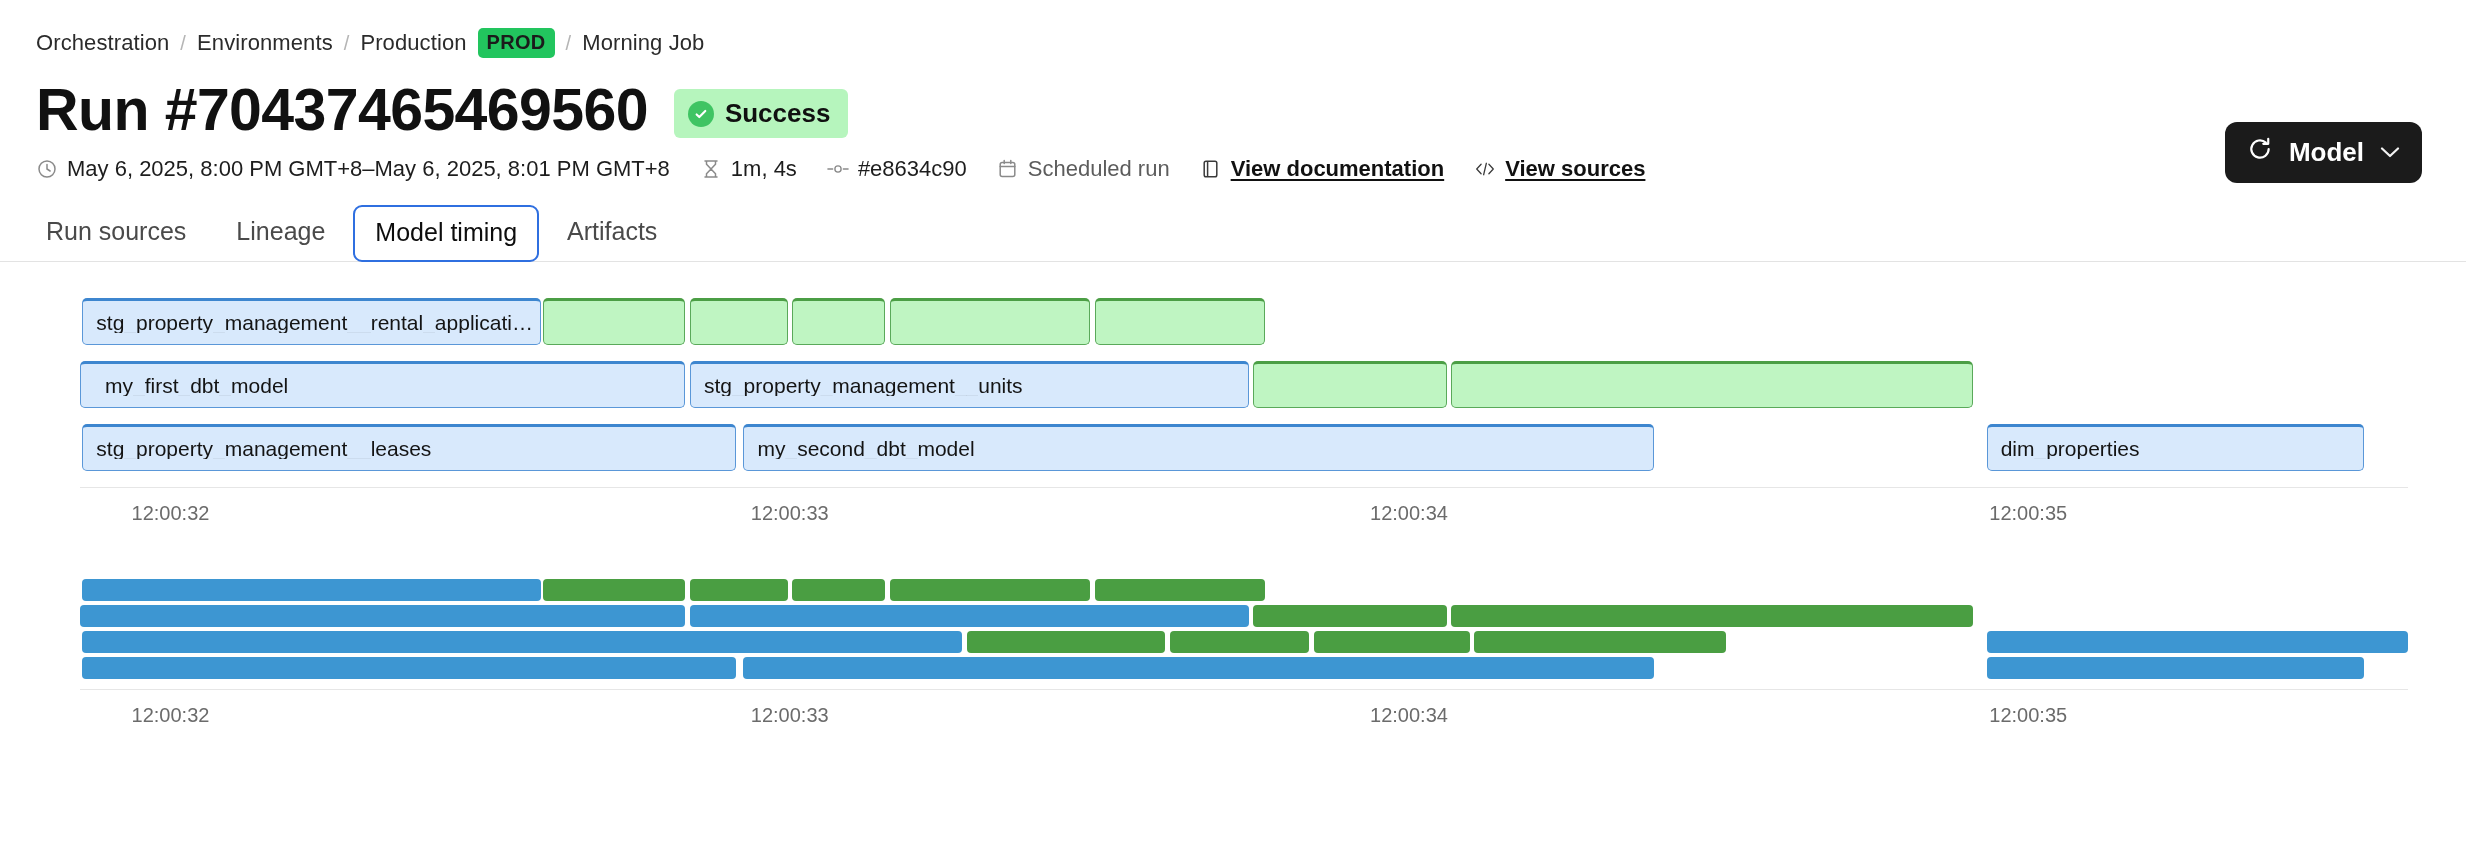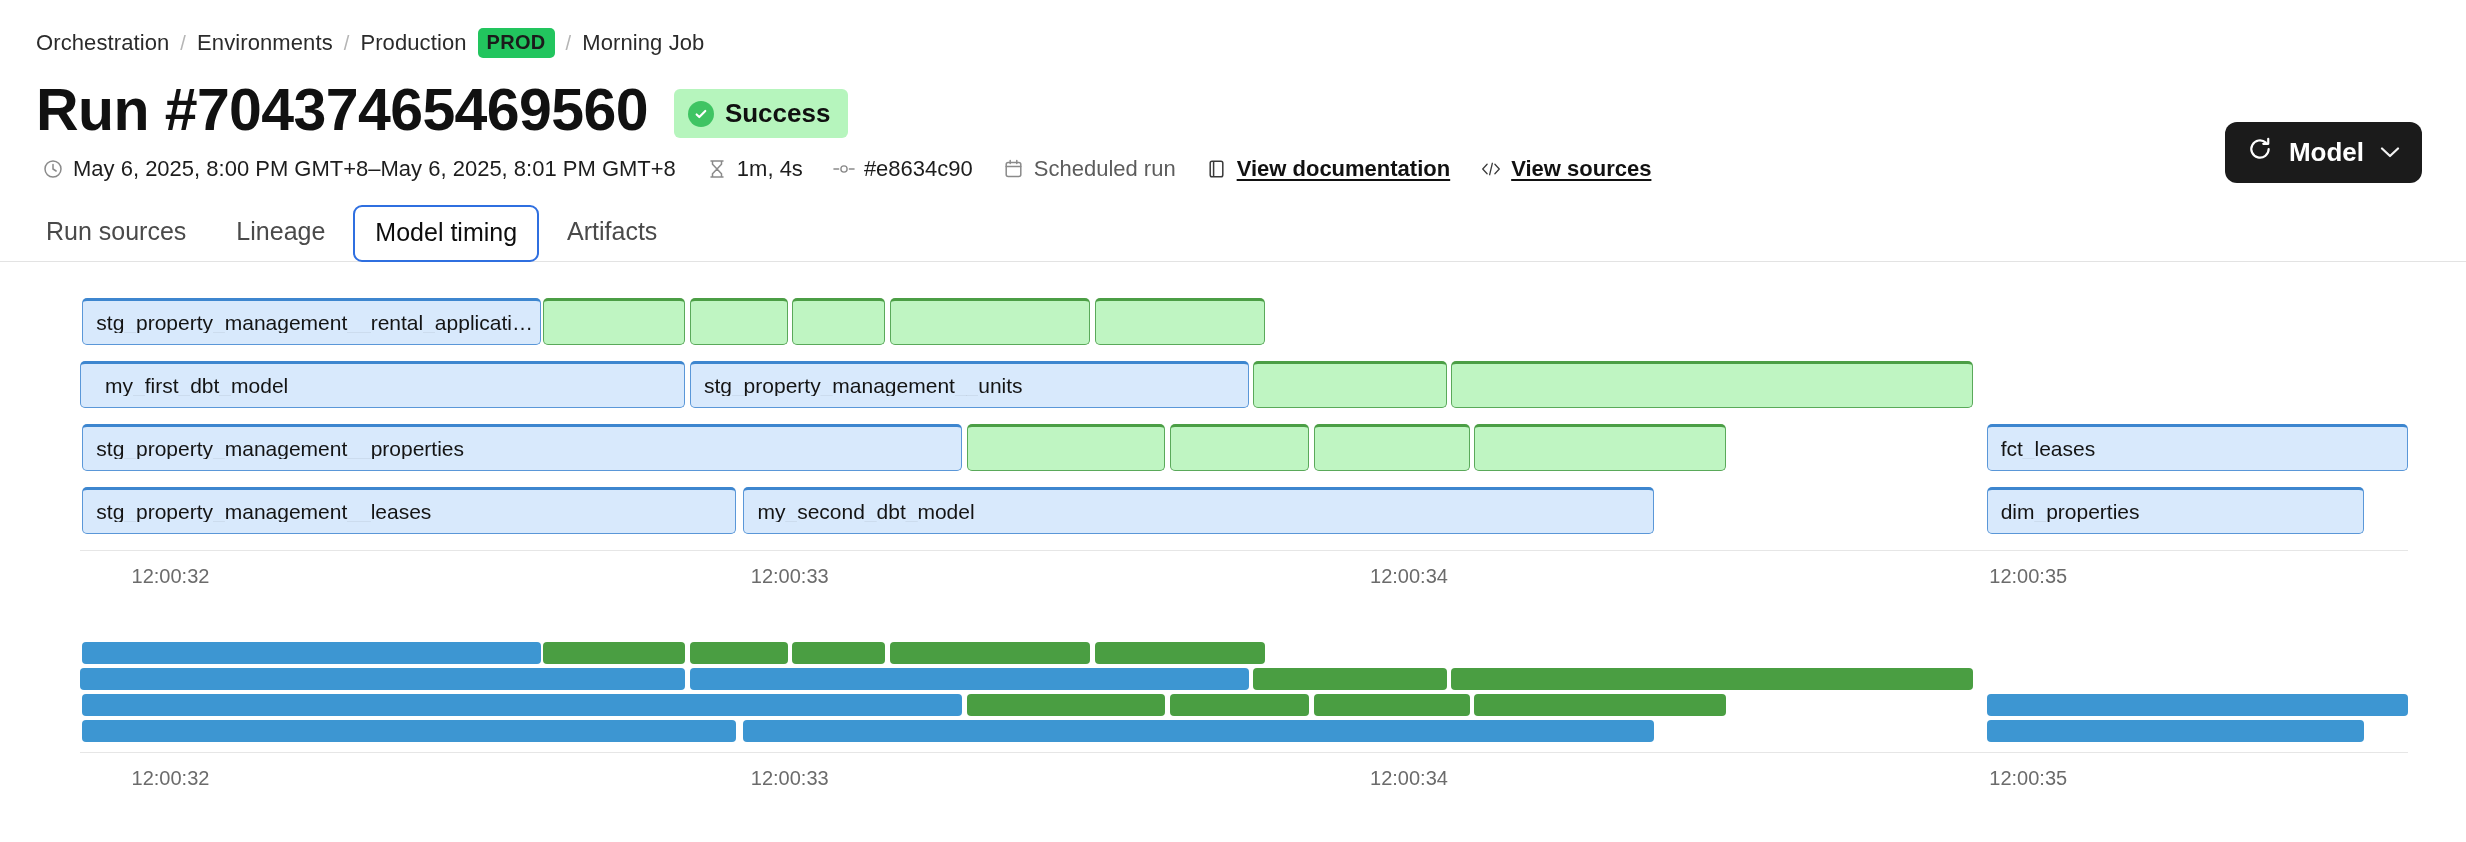--- a/index.html
+++ b/index.html
@@ -90,21 +90,20 @@
   .rerun-btn .chev { font-size: 20px; font-weight: 400; opacity: .95; }
 
   
   .meta-row {
     display: flex;
     align-items: center;
     gap: 30px;
     padding: 14px 0 0 36px;
     font-size: 22px;
     color: #5c5c5c;
-    margin-left: 6px;
   }
   .meta-item { display: inline-flex; align-items: center; gap: 9px; white-space: nowrap; }
   .meta-item.dark { color: #1d1d1d; }
   .meta-link {
     color: #111111;
     font-weight: 700;
     text-decoration: underline;
     text-underline-offset: 3px;
     cursor: pointer;
   }
@@ -320,32 +319,20 @@
         <div class="bar blue" style="left: 0%; width: 26%; padding-left: 24px;">
           <span class="bar-label">my_first_dbt_model</span>
         </div>
         <div class="bar blue" style="left: 26.2%; width: 24%;">
           <span class="bar-label">stg_property_management__units</span>
         </div>
         <div class="bar green" style="left: 50.4%; width: 8.3%;"></div>
         <div class="bar green" style="left: 58.9%; width: 22.4%;"></div>
       </div>
       <div class="grow">
-        <div class="bar blue" style="left: 0.1%; width: 37.8%;">
-          <span class="bar-label">stg_property_management__properties</span>
-        </div>
-        <div class="bar green" style="left: 38.1%; width: 8.5%;"></div>
-        <div class="bar green" style="left: 46.8%; width: 6%;"></div>
-        <div class="bar green" style="left: 53%; width: 6.7%;"></div>
-        <div class="bar green" style="left: 59.9%; width: 10.8%;"></div>
-        <div class="bar blue" style="left: 81.9%; width: 18.1%;">
-          <span class="bar-label">fct_leases</span>
-        </div>
-      </div>
-      <div class="grow">
         <div class="bar blue" style="left: 28.5%; width: 39.1%;">
           <span class="bar-label">my_second_dbt_model</span>
         </div>
         <div class="bar blue" style="left: 0.1%; width: 28.1%;">
           <span class="bar-label">stg_property_management__leases</span>
         </div>
         <div class="bar blue" style="left: 81.9%; width: 16.2%;">
           <span class="bar-label">dim_properties</span>
         </div>
       </div>

